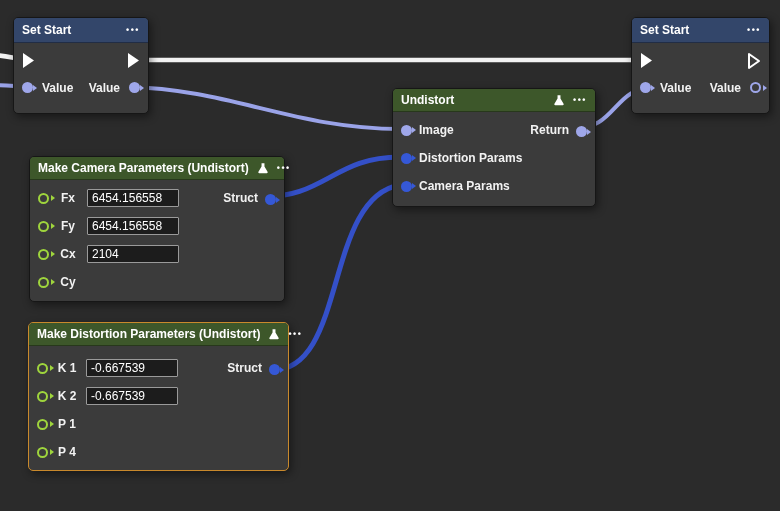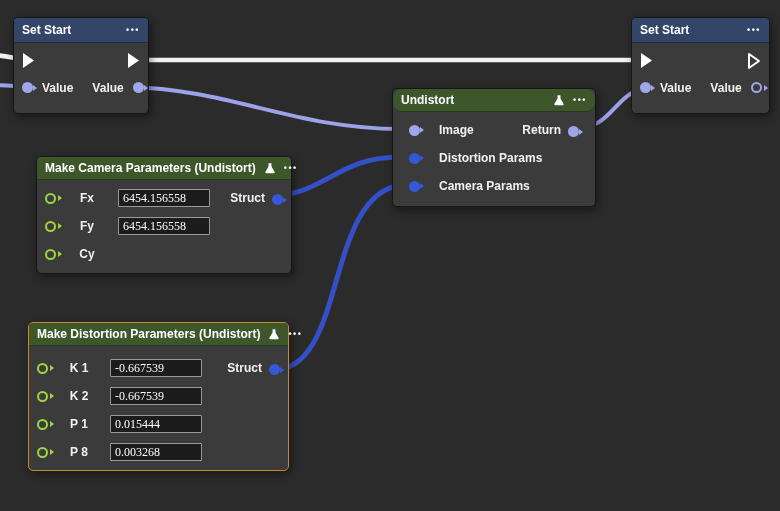--- a/index.html
+++ b/index.html
@@ -11,34 +11,34 @@
   .node.selected{border:1.5px solid #c9892c;}
   .nhead{height:25px;display:flex;align-items:center;padding:0 8px;gap:8px;
          border-radius:4px 4px 0 0;font-size:12px;font-weight:700;color:#fff;
          border-bottom:1px solid rgba(0,0,0,.35);box-sizing:border-box;}
   .nhead.blue{background:#33466a;}
   .nhead.green{background:#3d572a;}
   .ntitle{flex:1;white-space:nowrap;}
   .dots{font-size:9px;letter-spacing:1.5px;color:#fff;line-height:1;cursor:pointer;flex:none;}
   .flask{flex:none;display:flex;align-items:center;}
   .nbody{box-sizing:border-box;}
-  .row{display:flex;align-items:center;padding:0 8px;gap:19px;}
+  .row{display:flex;align-items:center;padding:0 8px;gap:7px;}
   .row.h27{height:27px;} .row.h28{height:28px;}
   .lbl{font-size:12px;font-weight:600;color:#f2f2f2;white-space:nowrap;}
   .pl{min-width:24px;text-align:center;}
   .spacer{margin-left:auto;display:flex;align-items:flex-end;gap:7px;}
   .pin{position:relative;width:11px;height:11px;border-radius:50%;flex:none;}
   .pin.filled{background:var(--pc);}
   .pin.hollow{box-sizing:border-box;border:2px solid var(--pc);background:transparent;}
   .pin::after{content:"";position:absolute;left:11px;top:50%;transform:translateY(-50%);
               border-left:4px solid var(--pc);border-top:3px solid transparent;border-bottom:3px solid transparent;}
   .c-lav{--pc:#9fa7ea;} .c-blue{--pc:#3558d6;} .c-green{--pc:#9fd53d;}
   .execsvg{flex:none;display:flex;}
   input.val{width:92px;height:18px;box-sizing:border-box;background:#1c1c1c;border:1px solid #9a9a9a;
-            color:#fff;font-family:Liberation Serif, serif;font-size:12px;padding:0 4px;border-radius:1px;}
+            color:#fff;font-family:Liberation Sans, sans-serif;font-size:12px;padding:0 4px;border-radius:1px;}
 </style>
 </head>
 <body>
 
 <div id="canvas">
 
   <svg id="wires" width="780" height="511">
     <g fill="none" stroke-linecap="round">
       <path d="M -6 55 C 8 56 20 60 32 60" stroke="#f2f2f2" stroke-width="4.5"></path>
       <path d="M -6 85 C 8 85 20 87 32 87" stroke="#9aa3e8" stroke-width="4"></path>
@@ -106,50 +106,50 @@
         </span>
         <span style="display:flex;align-items:center;gap:9px;">
           <span class="lbl">Value</span>
           <span class="pin hollow c-lav"></span>
         </span>
       </div>
     </div>
   </div>
 
   <div class="node" style="left:392px;top:88px;width:202px;">
-    <div class="nhead green" style="height:23px;border-radius:9px;">
+    <div class="nhead green" style="height:23px;">
       <span class="ntitle">Undistort</span>
       <span class="flask">
         <svg width="12" height="13" viewBox="0 0 14 14">
             <path d="M5.3 1 h3.4 v3.6 l3.6 6.2 a1.1 1.1 0 0 1 -0.95 1.7 h-8.7 a1.1 1.1 0 0 1 -0.95 -1.7 l3.6 -6.2 z" fill="#fff"></path>
           </svg>
       </span>
       <span class="dots">•••</span>
     </div>
-    <div class="nbody" style="padding:4px 8px 6px;border-radius:19px;">
+    <div class="nbody" style="padding:4px 0 6px;border-radius:19px;">
       <div class="row h28">
         <span class="pin filled c-lav"></span>
         <span class="lbl">Image</span>
         <span class="spacer">
           <span class="lbl">Return</span>
           <span class="pin filled c-lav"></span>
         </span>
       </div>
       <div class="row h28">
         <span class="pin filled c-blue"></span>
         <span class="lbl">Distortion Params</span>
       </div>
       <div class="row h28">
         <span class="pin filled c-blue"></span>
         <span class="lbl">Camera Params</span>
       </div>
     </div>
   </div>
 
-  <div class="node" style="left:36px;top:156px;width:254px;">
+  <div class="node" style="left:29px;top:156px;width:254px;">
     <div class="nhead green" style="height:23px;">
       <span class="ntitle">Make Camera Parameters (Undistort)</span>
       <span class="flask">
         <svg width="12" height="13" viewBox="0 0 14 14">
             <path d="M5.3 1 h3.4 v3.6 l3.6 6.2 a1.1 1.1 0 0 1 -0.95 1.7 h-8.7 a1.1 1.1 0 0 1 -0.95 -1.7 l3.6 -6.2 z" fill="#fff"></path>
           </svg>
       </span>
       <span class="dots">•••</span>
     </div>
     <div class="nbody" style="padding:4px 0 5px;">
@@ -159,20 +159,25 @@
         <input class="val" value="6454.156558" style="">
         <span class="spacer">
           <span class="lbl">Struct</span>
           <span class="pin filled c-blue"></span>
         </span>
       </div>
       <div class="row h28">
         <span class="pin hollow c-green"></span>
         <span class="lbl pl">Fy</span>
         <input class="val" value="6454.156558" style="">
+      </div>
+      <div class="row h28">
+        <span class="pin hollow c-green"></span>
+        <span class="lbl pl">Cx</span>
+        <input class="val" value="2104" style="">
       </div>
       <div class="row h28">
         <span class="pin hollow c-green"></span>
         <span class="lbl pl">Cy</span>
       </div>
     </div>
   </div>
 
   <div class="node selected" style="left:28px;top:322px;width:259px;">
     <div class="nhead green" style="height:23px;">
@@ -195,23 +200,21 @@
         </span>
       </div>
       <div class="row h28">
         <span class="pin hollow c-green"></span>
         <span class="lbl pl">K 2</span>
         <input class="val" value="-0.667539" style="">
       </div>
       <div class="row h28">
         <span class="pin hollow c-green"></span>
         <span class="lbl pl">P 1</span>
-        <input class="val" value="0.015444" style="">
-      </div>
-      <div class="row h28">
-        <span class="pin hollow c-green"></span>
-        <span class="lbl pl">P 8</span>
-        <input class="val" value="0.003268" style="">
+      </div>
+      <div class="row h28">
+        <span class="pin hollow c-green"></span>
+        <span class="lbl pl">P 4</span>
       </div>
     </div>
   </div>
 
 </div>
 
 </body></html>

